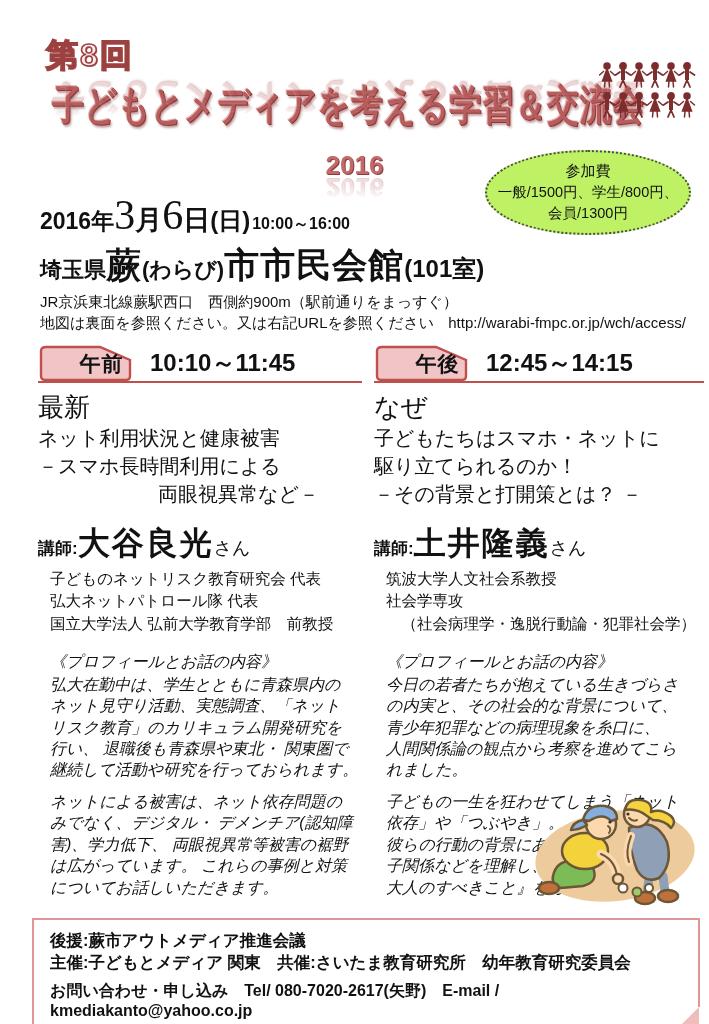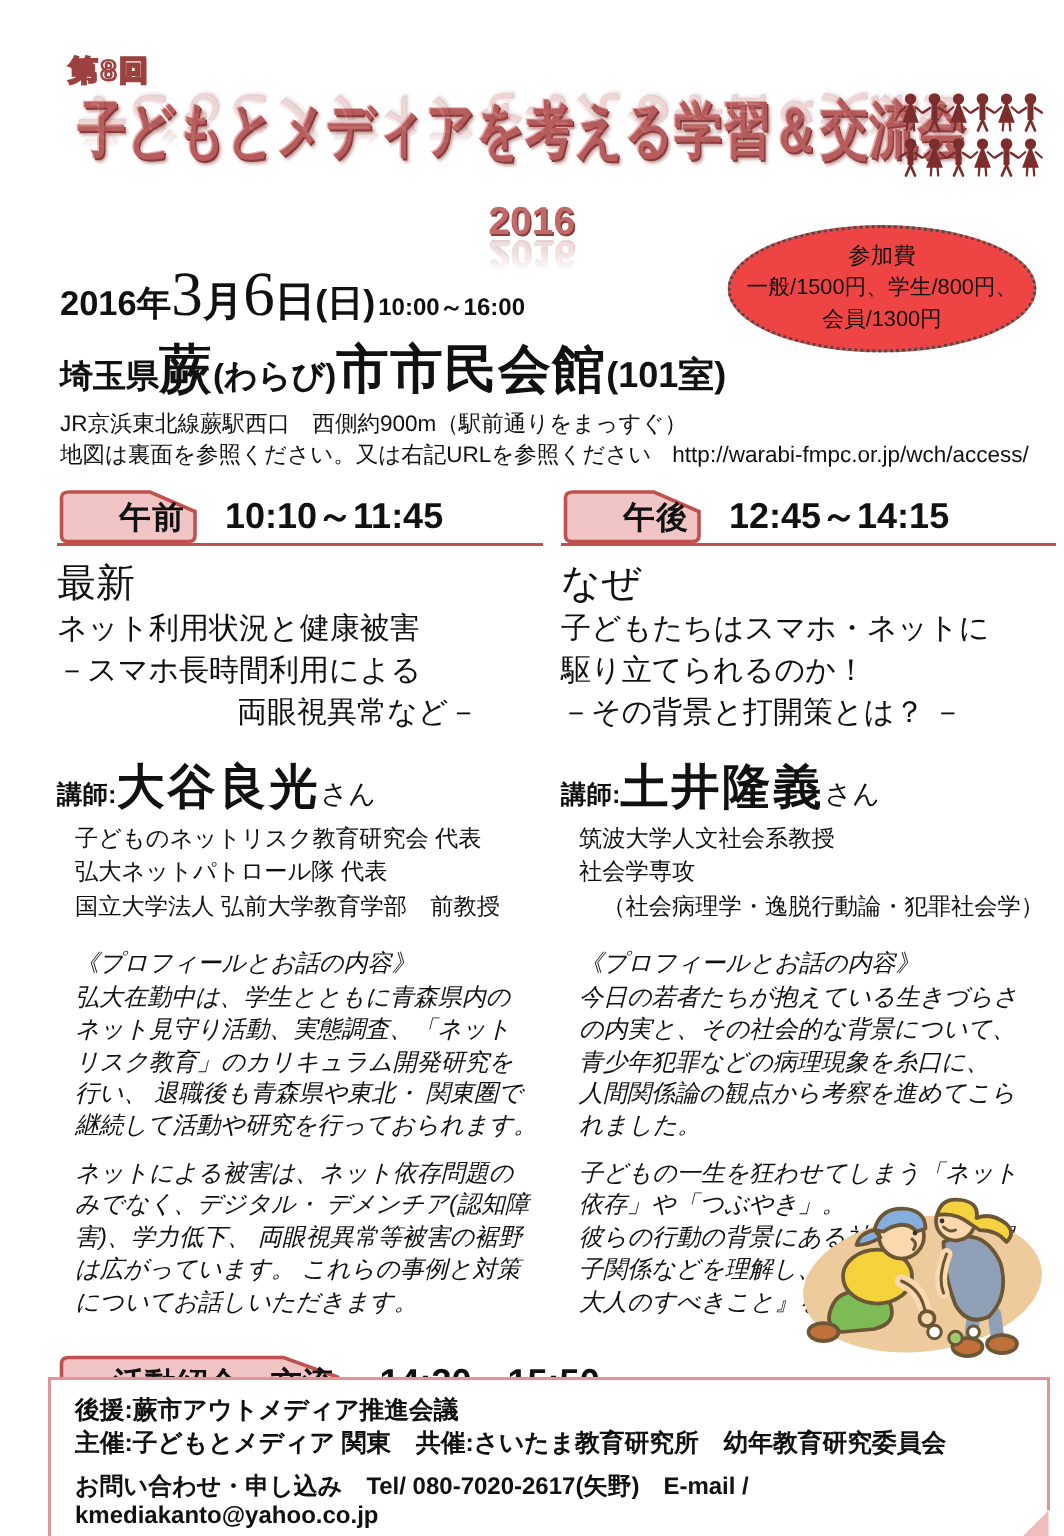--- a/index.html
+++ b/index.html
@@ -5,21 +5,21 @@
   * { margin:0; padding:0; box-sizing:border-box; }
   html,body { background:#ffffff; }
   body {
     width:709px; height:1024px; overflow:hidden; position:relative;
     font-family:"Liberation Sans","DejaVu Sans",sans-serif; color:#111;
   }
   .page { position:relative; width:709px; height:1024px; }
 
   
   .badge {
-    margin:34px 0 0 46px; font-size:19px; font-weight:bold;
+    margin:34px 0 0 46px; font-size:32px; font-weight:bold;
     color:#fbeaea; -webkit-text-stroke:1.6px #9c4040;
     text-shadow:1px 1px 0 #b96a6a; letter-spacing:2px; display:inline-block;
   }
   .title-wrap { position:relative; margin:0 0 0 52px; height:76px; }
   .main-title {
     font-size:32px; font-weight:bold; color:#b75d5d; letter-spacing:0.5px;
     transform:scaleY(1.28); transform-origin:top left; white-space:nowrap;
     text-shadow:1px 1px 0 #8b3a3a, -1px -1px 0 #e7b2b2, 2px 2px 2px rgba(120,40,40,.45);
   }
   .main-title.reflect {
@@ -50,21 +50,21 @@
   .venue-line { display:flex; align-items:baseline; margin-top:4px; font-weight:bold; white-space:nowrap; }
   .v-med { font-size:22px; }
   .v-big { font-size:35px; letter-spacing:1px; }
   .v-room { font-size:24px; }
   .access { font-size:15px; line-height:1.38; margin-top:3px; }
   .access .url { margin-left:14px; }
 
   .fee-oval {
     position:absolute; right:18px; top:150px; width:206px; padding:8px 6px 9px;
     border:2px dotted #4a4a4a; border-radius:50%;
-    text-align:center; font-size:14.5px; line-height:1.45; background:#ef4444;
+    text-align:center; font-size:14.5px; line-height:1.45; background:#bef264;
   }
   .fee-oval .fee-label { font-size:15px; }
 
   
   .cols { display:grid; grid-template-columns:324px 330px; column-gap:12px; margin:10px 0 0 38px; }
 
   .tab-row { position:relative; height:42px; }
   .tab-rule { position:absolute; left:0; bottom:2px; height:2.5px; background:#c0504d; width:100%; }
   .tab-shape { position:absolute; left:0; top:2px; }
   .tab-label {

